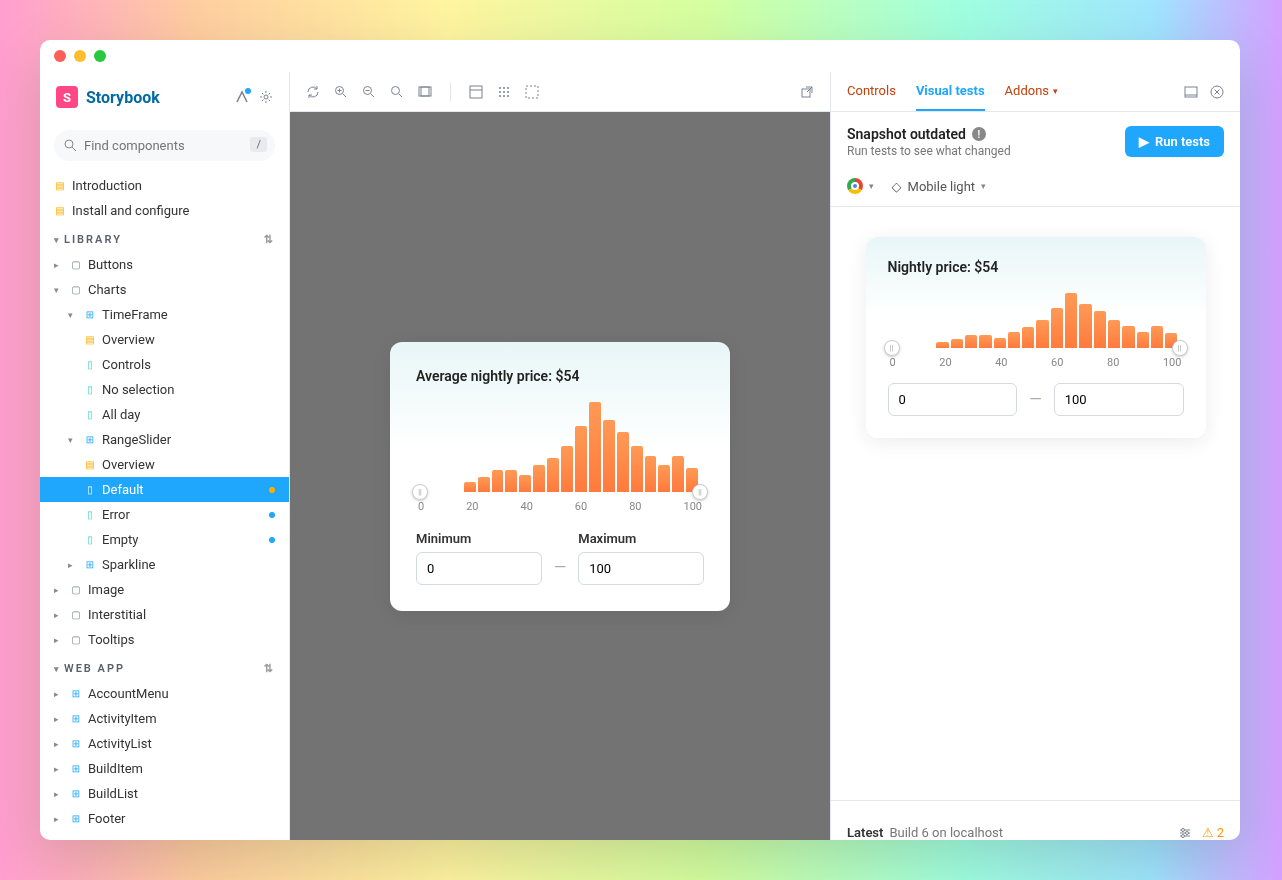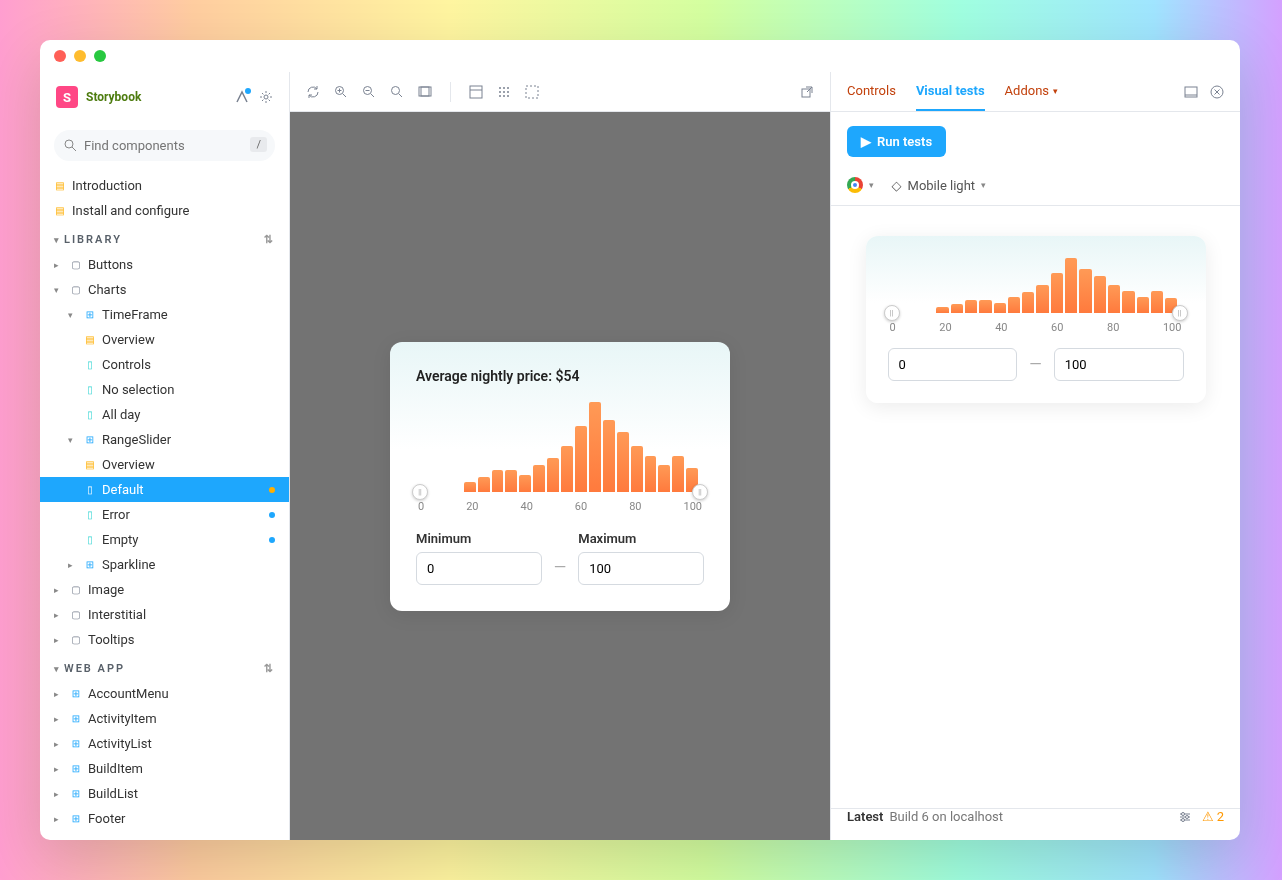--- a/index.html
+++ b/index.html
@@ -5,21 +5,21 @@
 *{box-sizing:border-box;margin:0;padding:0;font-family:-apple-system,BlinkMacSystemFont,"Segoe UI",Roboto,sans-serif}
 body{background:linear-gradient(90deg,#ff9ed0 0%,#ffcda0 15%,#fff5a0 35%,#d4ffa0 55%,#a0ffe0 75%,#a0e5ff 90%,#d4a0ff 100%);padding:40px;min-height:880px}
 .window{background:#fff;border-radius:10px;box-shadow:0 20px 60px rgba(0,0,0,0.15);overflow:hidden;width:1200px;height:800px;display:flex;flex-direction:column}
 .titlebar{height:32px;display:flex;align-items:center;padding:0 14px;gap:8px}
 .dot{width:12px;height:12px;border-radius:50%}
 .dot.r{background:#ff5f57}.dot.y{background:#febc2e}.dot.g{background:#28c840}
 .body{flex:1;display:flex;overflow:hidden}
 .sidebar{width:250px;border-right:1px solid #e4e7ec;display:flex;flex-direction:column;overflow-y:auto}
 .sb-head{display:flex;align-items:center;padding:14px 16px;gap:8px}
 .logo{width:22px;height:22px;background:#ff4785;border-radius:4px;display:flex;align-items:center;justify-content:center;color:#fff;font-weight:700;font-size:13px}
-.brand{font-weight:700;font-size:12px;color:#4d7c0f;flex:1}
+.brand{font-weight:700;font-size:16px;color:#0369a1;flex:1}
 .sb-icons{display:flex;gap:10px;color:#7a8291}
 .search{margin:8px 14px 12px;position:relative}
 .search input{width:100%;padding:8px 32px 8px 30px;border:none;background:#f6f8fa;border-radius:20px;font-size:13px;color:#666}
 .search .si{position:absolute;left:10px;top:9px;color:#888}
 .search .kbd{position:absolute;right:8px;top:7px;background:#e8eaed;border-radius:3px;padding:1px 6px;font-size:11px;color:#666}
 .sb-item{display:flex;align-items:center;padding:5px 14px;font-size:13px;color:#333;cursor:pointer;gap:6px}
 .sb-item.pad1{padding-left:28px}.sb-item.pad2{padding-left:44px}
 .sb-section{display:flex;align-items:center;padding:10px 14px 6px;font-size:11px;letter-spacing:2px;color:#586069;font-weight:600}
 .sb-section .exp{margin-left:auto;color:#999}
 .caret{width:10px;color:#888;font-size:9px}
@@ -54,21 +54,21 @@
 .tabs .right{margin-left:auto;display:flex;gap:12px;color:#7a8291}
 .panel-head{padding:14px 16px;display:flex;align-items:flex-start;gap:10px}
 .panel-head .txt{flex:1}
 .snap-title{font-weight:600;font-size:14px;color:#222;display:flex;align-items:center;gap:6px}
 .snap-sub{font-size:12px;color:#777;margin-top:2px}
 .run-btn{background:#1ea7fd;color:#fff;border:none;border-radius:6px;padding:8px 14px;font-size:13px;font-weight:600;cursor:pointer;display:flex;align-items:center;gap:6px}
 .panel-ctrl{padding:6px 16px 12px;display:flex;gap:18px;align-items:center;border-bottom:1px solid #e4e7ec;font-size:13px;color:#555}
 .chrome{width:16px;height:16px;border-radius:50%;background:conic-gradient(#ea4335 0 120deg,#fbbc05 120deg 240deg,#34a853 240deg 360deg);position:relative}
 .chrome::after{content:"";position:absolute;inset:4px;background:#4285f4;border-radius:50%;border:2px solid #fff}
 .panel-body{flex:1;display:flex;align-items:flex-start;justify-content:center;padding:30px 20px;background:#fff}
-.panel-foot{height:32px;border-top:1px solid #e4e7ec;display:flex;align-items:flex-start;padding:0 16px;font-size:13px;gap:6px}
+.panel-foot{height:40px;border-top:1px solid #e4e7ec;display:flex;align-items:flex-end;padding:0 16px;font-size:13px;gap:6px}
 .panel-foot .lbl{font-weight:600;color:#333}
 .panel-foot .sub{color:#777}
 .panel-foot .ri{margin-left:auto;display:flex;gap:10px;align-items:center;color:#7a8291}
 .warn{color:#ff9800;display:flex;align-items:center;gap:3px}
 svg{display:block;pointer-events:none}
 </style>
 </head>
 <body>
 
 <div class="window">
@@ -366,38 +366,46 @@
           <span>
               <svg width="14" height="14" viewBox="0 0 14 14">
                 <circle cx="7" cy="7" r="6" fill="none" stroke="currentColor"></circle>
                 <line x1="4.5" y1="4.5" x2="9.5" y2="9.5" stroke="currentColor"></line>
                 <line x1="9.5" y1="4.5" x2="4.5" y2="9.5" stroke="currentColor"></line>
               </svg>
             </span>
         </div>
       </div>
       <div class="panel-head">
+        <div class="txt">
+          <div class="snap-title">
+              <span>Snapshot outdated</span>
+              <span style="width:14px;height:14px;background:#888;color:#fff;border-radius:50%;font-size:10px;display:inline-flex;align-items:center;justify-content:center">!</span>
+            </div>
+          <div class="snap-sub">Run tests to see what changed</div>
+        </div>
         <button class="run-btn">
             <span>▶</span>
             <span>Run tests</span>
           </button>
       </div>
       <div class="panel-ctrl">
         <span style="display:flex;align-items:center;gap:6px">
             <span class="chrome"></span>
             <span style="font-size:9px;color:#888">▾</span>
           </span>
         <span style="display:flex;align-items:center;gap:6px">
             <span>◇</span>
             <span>Mobile light</span>
             <span style="font-size:9px;color:#888">▾</span>
           </span>
       </div>
       <div class="panel-body">
         <div class="card sm">
+          <div class="card-title">Nightly price: $54</div>
           <div class="chart" id="chart2" style="height:55px">
               <div class="bar" style="height: 0%;"></div>
               <div class="bar" style="height: 0%;"></div>
               <div class="bar" style="height: 0%;"></div>
               <div class="bar" style="height: 10.6667%;"></div>
               <div class="bar" style="height: 16%;"></div>
               <div class="bar" style="height: 24%;"></div>
               <div class="bar" style="height: 24%;"></div>
               <div class="bar" style="height: 18.6667%;"></div>
               <div class="bar" style="height: 29.3333%;"></div>

